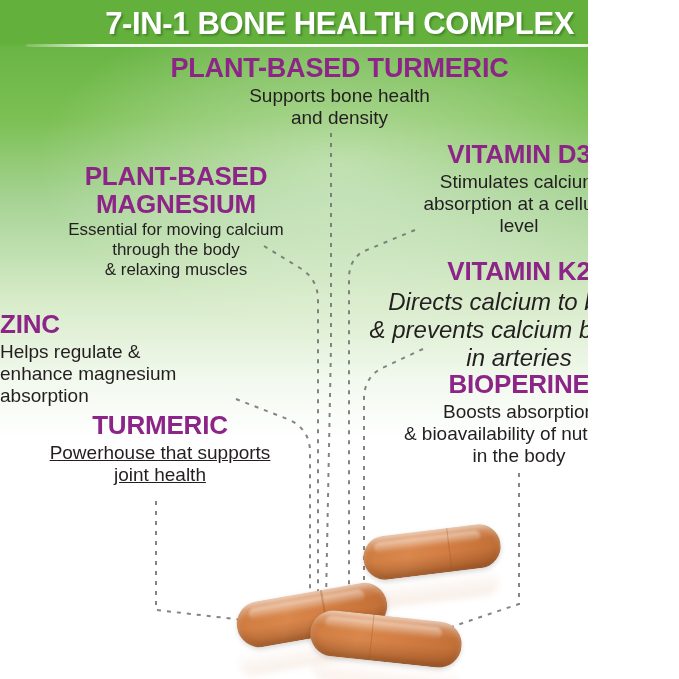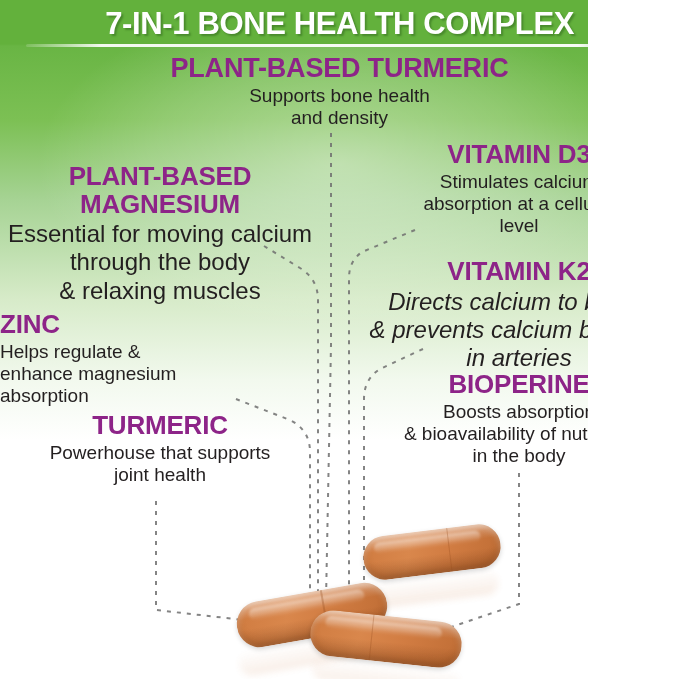--- a/index.html
+++ b/index.html
@@ -133,31 +133,31 @@
     line-height:1.18;
     margin:0;
     white-space:pre-line;
   }
 
   
   #b-calcium{left:0;top:54px;width:679px;text-align:center;}
   #b-calcium .title{font-size:27px;}
   #b-calcium .desc{font-size:19px;}
 
-  #b-magnesium{left:0;top:163px;width:320px;text-align:center;}
+  #b-magnesium{left:16px;top:163px;width:320px;text-align:center;}
   #b-magnesium .title{font-size:26px;}
-  #b-magnesium .desc{font-size:24px;}
+  #b-magnesium .desc{font-size:17px;}
 
   #b-zinc{left:0;top:311px;width:320px;}
   #b-zinc .title{font-size:26px;}
   #b-zinc .desc{font-size:19px;}
 
   #b-turmeric{left:0;top:412px;width:320px;text-align:center;}
   #b-turmeric .title{font-size:26px;}
-  #b-turmeric .desc{font-size:19px;}
+  #b-turmeric .desc{font-size:19px;text-decoration:underline;}
 
   #b-d3{left:359px;top:141px;width:320px;text-align:center;}
   #b-d3 .title{font-size:26px;}
   #b-d3 .desc{font-size:19px;}
 
   #b-k2{left:359px;top:258px;width:320px;text-align:center;}
   #b-k2 .title{font-size:26px;}
   #b-k2 .desc{font-size:24px;font-style:italic;}
 
   #b-bioperine{left:359px;top:371px;width:320px;text-align:center;}

